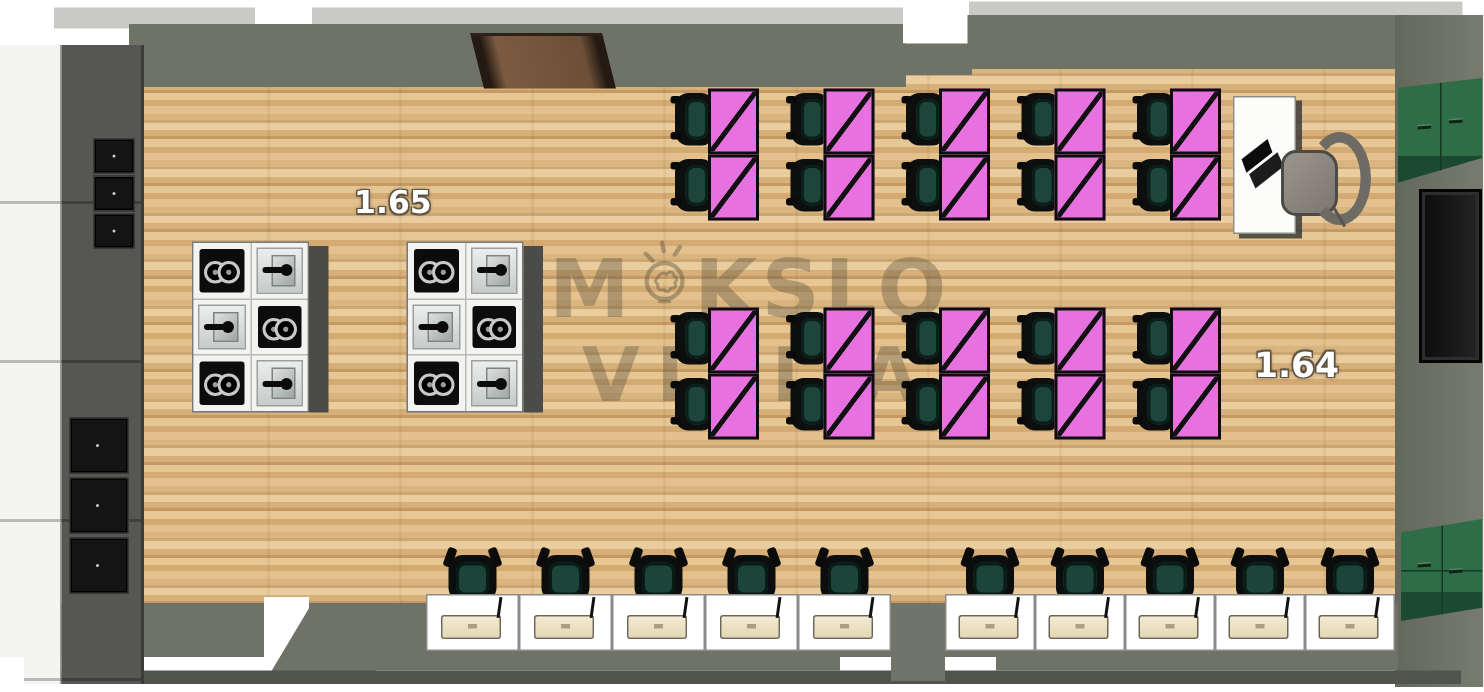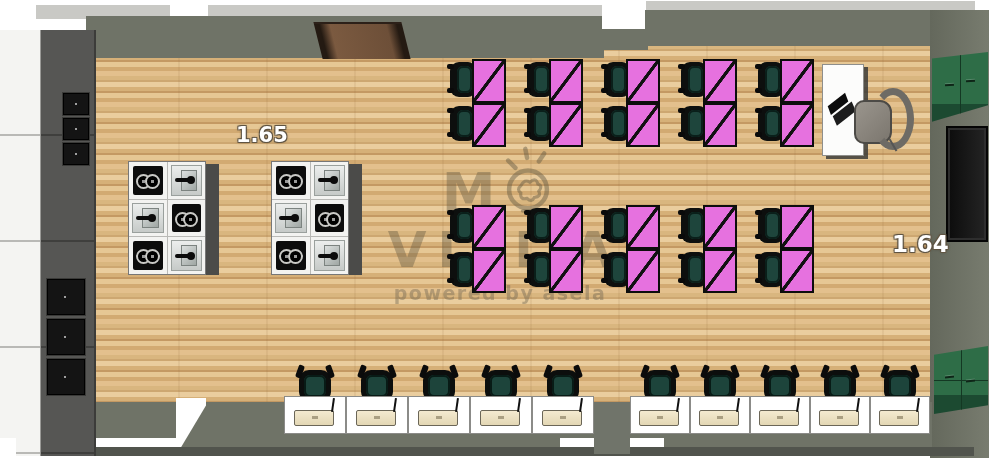--- a/index.html
+++ b/index.html
@@ -121,21 +121,21 @@
   .watermark{left:366px;top:146px;width:268px;z-index:2;text-align:center;color:rgba(98,88,66,.40);pointer-events:none}
   .wm-row1{display:flex;align-items:flex-end;justify-content:center;font-weight:700;font-size:54px;line-height:1;letter-spacing:3px}
   .wm-bulb{width:54px;height:76px;margin:0 3px -2px}
   .wm-row2{font-weight:700;font-size:50px;line-height:1;letter-spacing:11px;margin-top:5px;padding-left:11px}
   .wm-row3{font-size:19px;font-weight:700;letter-spacing:1.5px;margin-top:7px;color:rgba(110,100,80,.42)}
 
   
   .room-label{position:absolute;z-index:5;font-weight:700;color:#fff;font-size:21px;
     text-shadow:0 0 3px rgba(70,60,45,.9),1px 1px 0 #6b5f4c,-1px -1px 0 #6b5f4c,1px -1px 0 #6b5f4c,-1px 1px 0 #6b5f4c}
   #label-165{left:236px;top:123px}
-  #label-164{left:892px;top:231px;font-size:23px}
+  #label-164{left:836px;top:231px;font-size:23px}
 
   #furniture-layer{left:0;top:0;width:989px;height:461px;z-index:4}
 </style>
 </head>
 <body>
 
 <div class="scene">
 
   <div class="abs floor"></div>
 
@@ -143,23 +143,23 @@
     <div class="wm-row1">
       <span>M</span>
       <svg class="wm-bulb" viewBox="0 0 60 84" fill="none" stroke="rgba(98,88,66,.45)" stroke-width="5" stroke-linecap="round">
         <line x1="8" y1="16" x2="16" y2="24"></line>
         <line x1="27" y1="3" x2="29" y2="13"></line>
         <line x1="48" y1="8" x2="42" y2="17"></line>
         <circle cx="30" cy="48" r="21"></circle>
         <path d="M22 44 q4 -8 10 -4 q7 -6 9 2 q6 2 1 8 q3 6 -5 7 q-3 6 -8 1 q-8 2 -7 -6 q-5 -4 0 -8" stroke-width="3.5"></path>
         <line x1="24" y1="72" x2="36" y2="72" stroke-width="4"></line>
       </svg>
+      <span>KSLO</span>
     </div>
     <div class="wm-row2">VIZIJA</div>
-    <div class="wm-row3">powered by asela</div>
   </div>
 
   <div class="abs band band-left"></div>
   <div class="abs band band-right"></div>
   <div class="abs white-notch"></div>
 
   <div class="abs wall top-wall-left"></div>
   <div class="abs white-gap-top"></div>
   <div class="abs wall top-wall-gapfill"></div>
   <div class="abs wall top-wall-right"></div>

